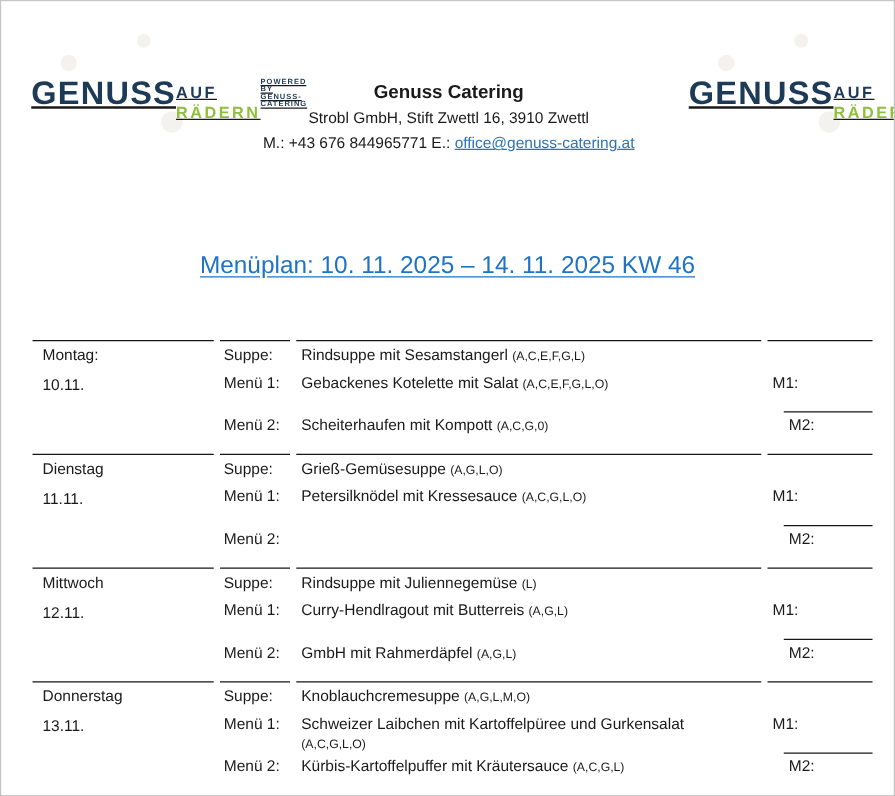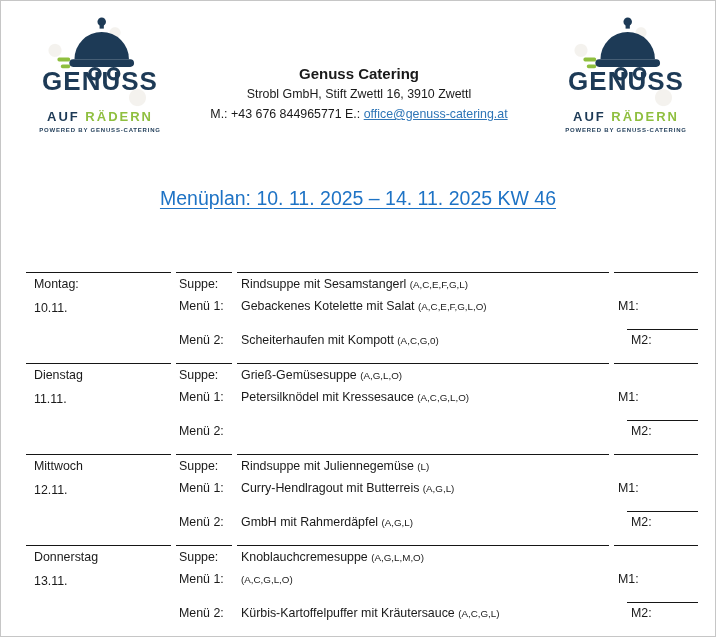--- a/index.html
+++ b/index.html
@@ -6,25 +6,26 @@
   html,body { background:#fff; }
   body { font-family:"Liberation Sans", sans-serif; color:#1a1a1a; }
   .page {
     position:relative; width:716px; height:637px;
     background:#fff; border:1px solid #c6c6c6; overflow:hidden;
   }
 
   
   .logo-box {
     position:absolute; top:14px; width:150px; height:118px;
-    display:flex; flex-direction:column; align-items:center; justify-content:flex-start;
+    display:flex; flex-direction:row; align-items:center; justify-content:flex-start;
     background:
       radial-gradient(circle at 20% 30%, #f4f2ee 6px, transparent 7px),
       radial-gradient(circle at 75% 70%, #f4f2ee 8px, transparent 9px),
       radial-gradient(circle at 60% 15%, #f4f2ee 5px, transparent 6px);
+    text-decoration: underline;
   }
   .logo-left  { left:24px; }
   .logo-right { right:14px; }
   .cloche-svg { display:block; margin-bottom:-13px; }
   .brand-word { font-size:26px; font-weight:bold; color:#1d3a56; letter-spacing:1px; line-height:1; }
   .brand-sub  { font-size:13px; font-weight:bold; letter-spacing:2px; margin-top:15px; line-height:1.2; }
   .brand-sub .auf { color:#1d3a56; }
   .brand-sub .radern { color:#8fbf3f; }
   .brand-tag  { font-size:6px; font-weight:bold; color:#1d3a56; letter-spacing:0.8px; margin-top:2px; }
 
@@ -32,21 +33,21 @@
     position:absolute; top:32px; left:183px; width:350px; text-align:center;
     line-height:20px;
   }
   .company-name { font-size:15px; font-weight:bold;margin-top:31px; }
   .company-address { font-size:12.4px; }
   .company-contact { font-size:12.4px; }
   .email-link { color:#2e75b6; text-decoration:underline; }
 
   
   .doc-title {
-    position:absolute; top:186px; left:0; width:100%; text-align:center;
+    position:absolute; top:200px; left:0; width:100%; text-align:center;
     font-size:19.5px; font-weight:500; color:#1e73c5;
     text-decoration:underline; text-underline-offset:3px;
   }
 
   
   .menu-table { position:absolute; top:271px; left:25px; width:672px; }
   .day-block, .table-end {
     display:grid;
     grid-template-columns:145px 56px 372px 84px;
     column-gap:5px;
@@ -190,21 +191,21 @@
         <div>Donnerstag</div>
         <div class="day-date">13.11.</div>
       </div>
       <div class="rows-col col-label">
         <div class="r-s">Suppe:</div>
         <div class="r-m">Menü 1:</div>
         <div class="r-m">Menü 2:</div>
       </div>
       <div class="rows-col col-dish">
         <div class="r-s"><span>Knoblauchcremesuppe</span> <span class="allerg">(A,G,L,M,O)</span></div>
-        <div class="r-m"> <span class="allerg block">(A,C,G,L,O)</span></div>
+        <div class="r-m"><span>Schweizer Laibchen mit Kartoffelpüree und Gurkensalat</span> <span class="allerg block">(A,C,G,L,O)</span></div>
         <div class="r-m"><span>Kürbis-Kartoffelpuffer mit Kräutersauce</span> <span class="allerg">(A,C,G,L)</span></div>
       </div>
       <div class="col-m">
         <div class="m1">M1:</div>
         <div class="m2">M2:</div>
       </div>
     </div>
 
     <div class="table-end">
       <div></div>

